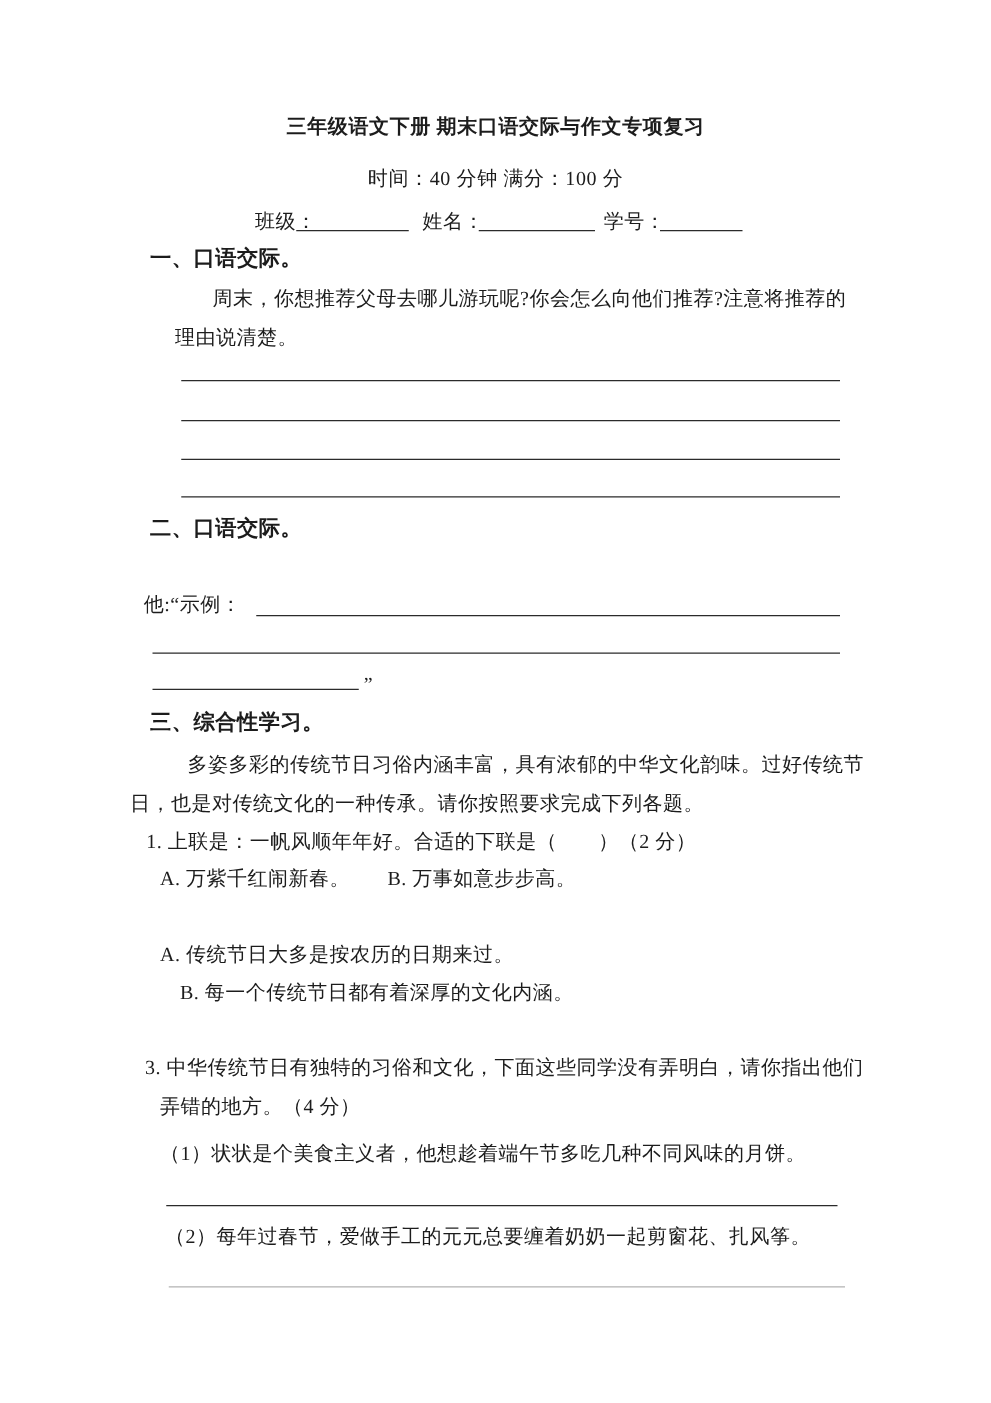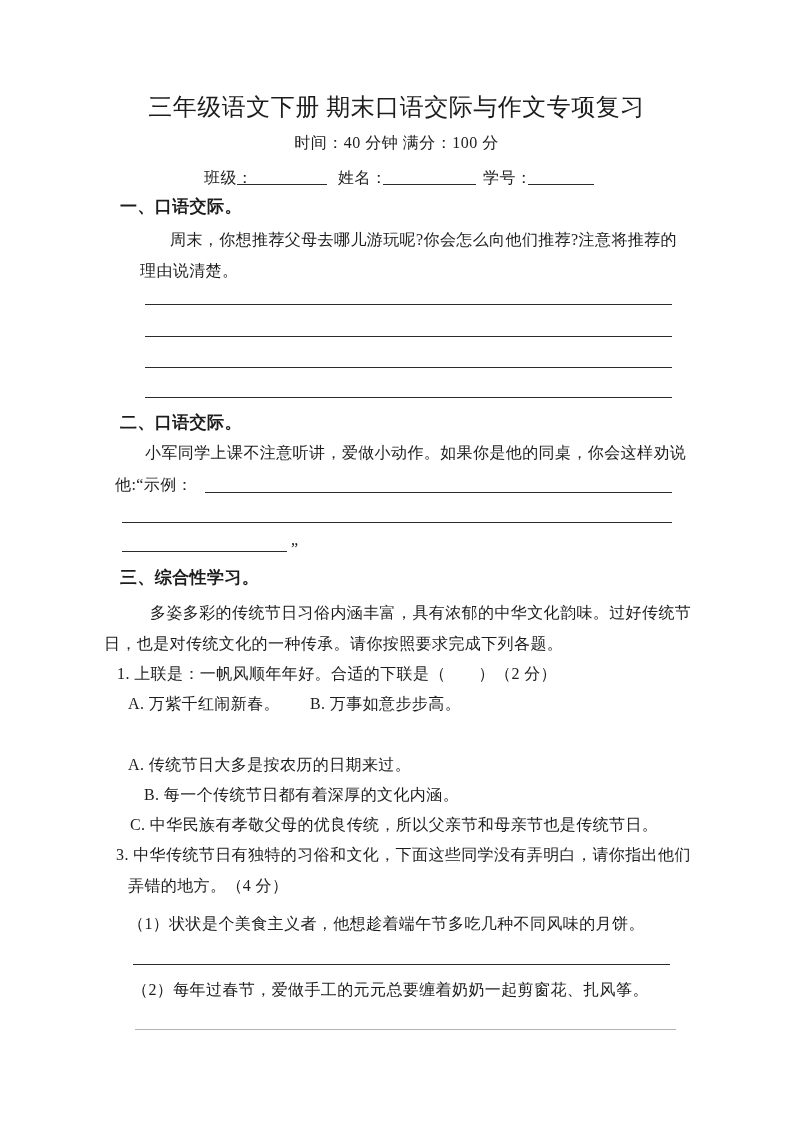--- a/index.html
+++ b/index.html
@@ -18,22 +18,22 @@
     line-height: 24px;
     letter-spacing: 0.4px;
     white-space: pre;
     text-align: center;
   }
   .heading { font-size: 17px; font-weight: bold; }
   .title {
     position: absolute;
     left: 0; right: 0;
     text-align: center;
-    font-size: 24px;
-    font-weight: normal;
+    font-size: 16px;
+    font-weight: bold;
     letter-spacing: 0.5px;
     white-space: pre;
   }
   .centered {
     position: absolute;
     left: 0; right: 0;
     text-align: center;
     font-size: 16px;
     letter-spacing: 0.5px;
     white-space: pre;
@@ -62,38 +62,36 @@
 
   <div class="ln heading" style="left:120px; top:195px;">一、口语交际。</div>
   <div class="ln" style="left:170px; top:228px;">周末，你想推荐父母去哪儿游玩呢?你会怎么向他们推荐?注意将推荐的</div>
   <div class="ln" style="left:140px; top:259px;">理由说清楚。</div>
   <div class="blank" style="left:145px; top:304px; width:527px;"></div>
   <div class="blank" style="left:145px; top:336px; width:527px;"></div>
   <div class="blank" style="left:145px; top:367px; width:527px;"></div>
   <div class="blank" style="left:145px; top:397px; width:527px;"></div>
 
   <div class="ln heading" style="left:120px; top:411px;">二、口语交际。</div>
-  <div class="ln" style="left:145px; top:441px;">小军同学上课不注意听讲，爱做小动作。如果你是他的同桌，你会这样劝说</div>
   <div class="ln" style="left:115px; top:473px;">他:“示例：</div>
   <div class="blank" style="left:205px; top:492px; width:467px;"></div>
   <div class="blank" style="left:122px; top:522px; width:550px;"></div>
   <div class="blank" style="left:122px; top:551px; width:165px;"></div>
   <div class="ln" style="left:291px; top:537px;">”</div>
 
   <div class="ln heading" style="left:120px; top:566px;">三、综合性学习。</div>
   <div class="ln" style="left:150px; top:601px;">多姿多彩的传统节日习俗内涵丰富，具有浓郁的中华文化韵味。过好传统节</div>
   <div class="ln" style="left:104px; top:632px;">日，也是对传统文化的一种传承。请你按照要求完成下列各题。</div>
 
   <div class="ln" style="left:117px; top:662px;">1. 上联是：一帆风顺年年好。合适的下联是（　　）（2 分）</div>
   <div class="ln" style="left:128px; top:692px;">A. 万紫千红闹新春。</div>
   <div class="ln" style="left:310px; top:692px;">B. 万事如意步步高。</div>
 
   <div class="ln" style="left:128px; top:753px;">A. 传统节日大多是按农历的日期来过。</div>
   <div class="ln" style="left:144px; top:783px;">B. 每一个传统节日都有着深厚的文化内涵。</div>
-  <div class="ln" style="left:130px; top:813px;">C. 中华民族有孝敬父母的优良传统，所以父亲节和母亲节也是传统节日。</div>
 
   <div class="ln" style="left:116px; top:843px;">3. 中华传统节日有独特的习俗和文化，下面这些同学没有弄明白，请你指出他们</div>
   <div class="ln" style="left:128px; top:874px;">弄错的地方。（4 分）</div>
 
   <div class="ln" style="left:128px; top:912px;">（1）状状是个美食主义者，他想趁着端午节多吃几种不同风味的月饼。</div>
   <div class="blank" style="left:133px; top:964px; width:537px;"></div>
 
   <div class="ln" style="left:132px; top:978px;">（2）每年过春节，爱做手工的元元总要缠着奶奶一起剪窗花、扎风筝。</div>
   <div class="blank gray" style="left:135px; top:1029px; width:541px;"></div>
 

